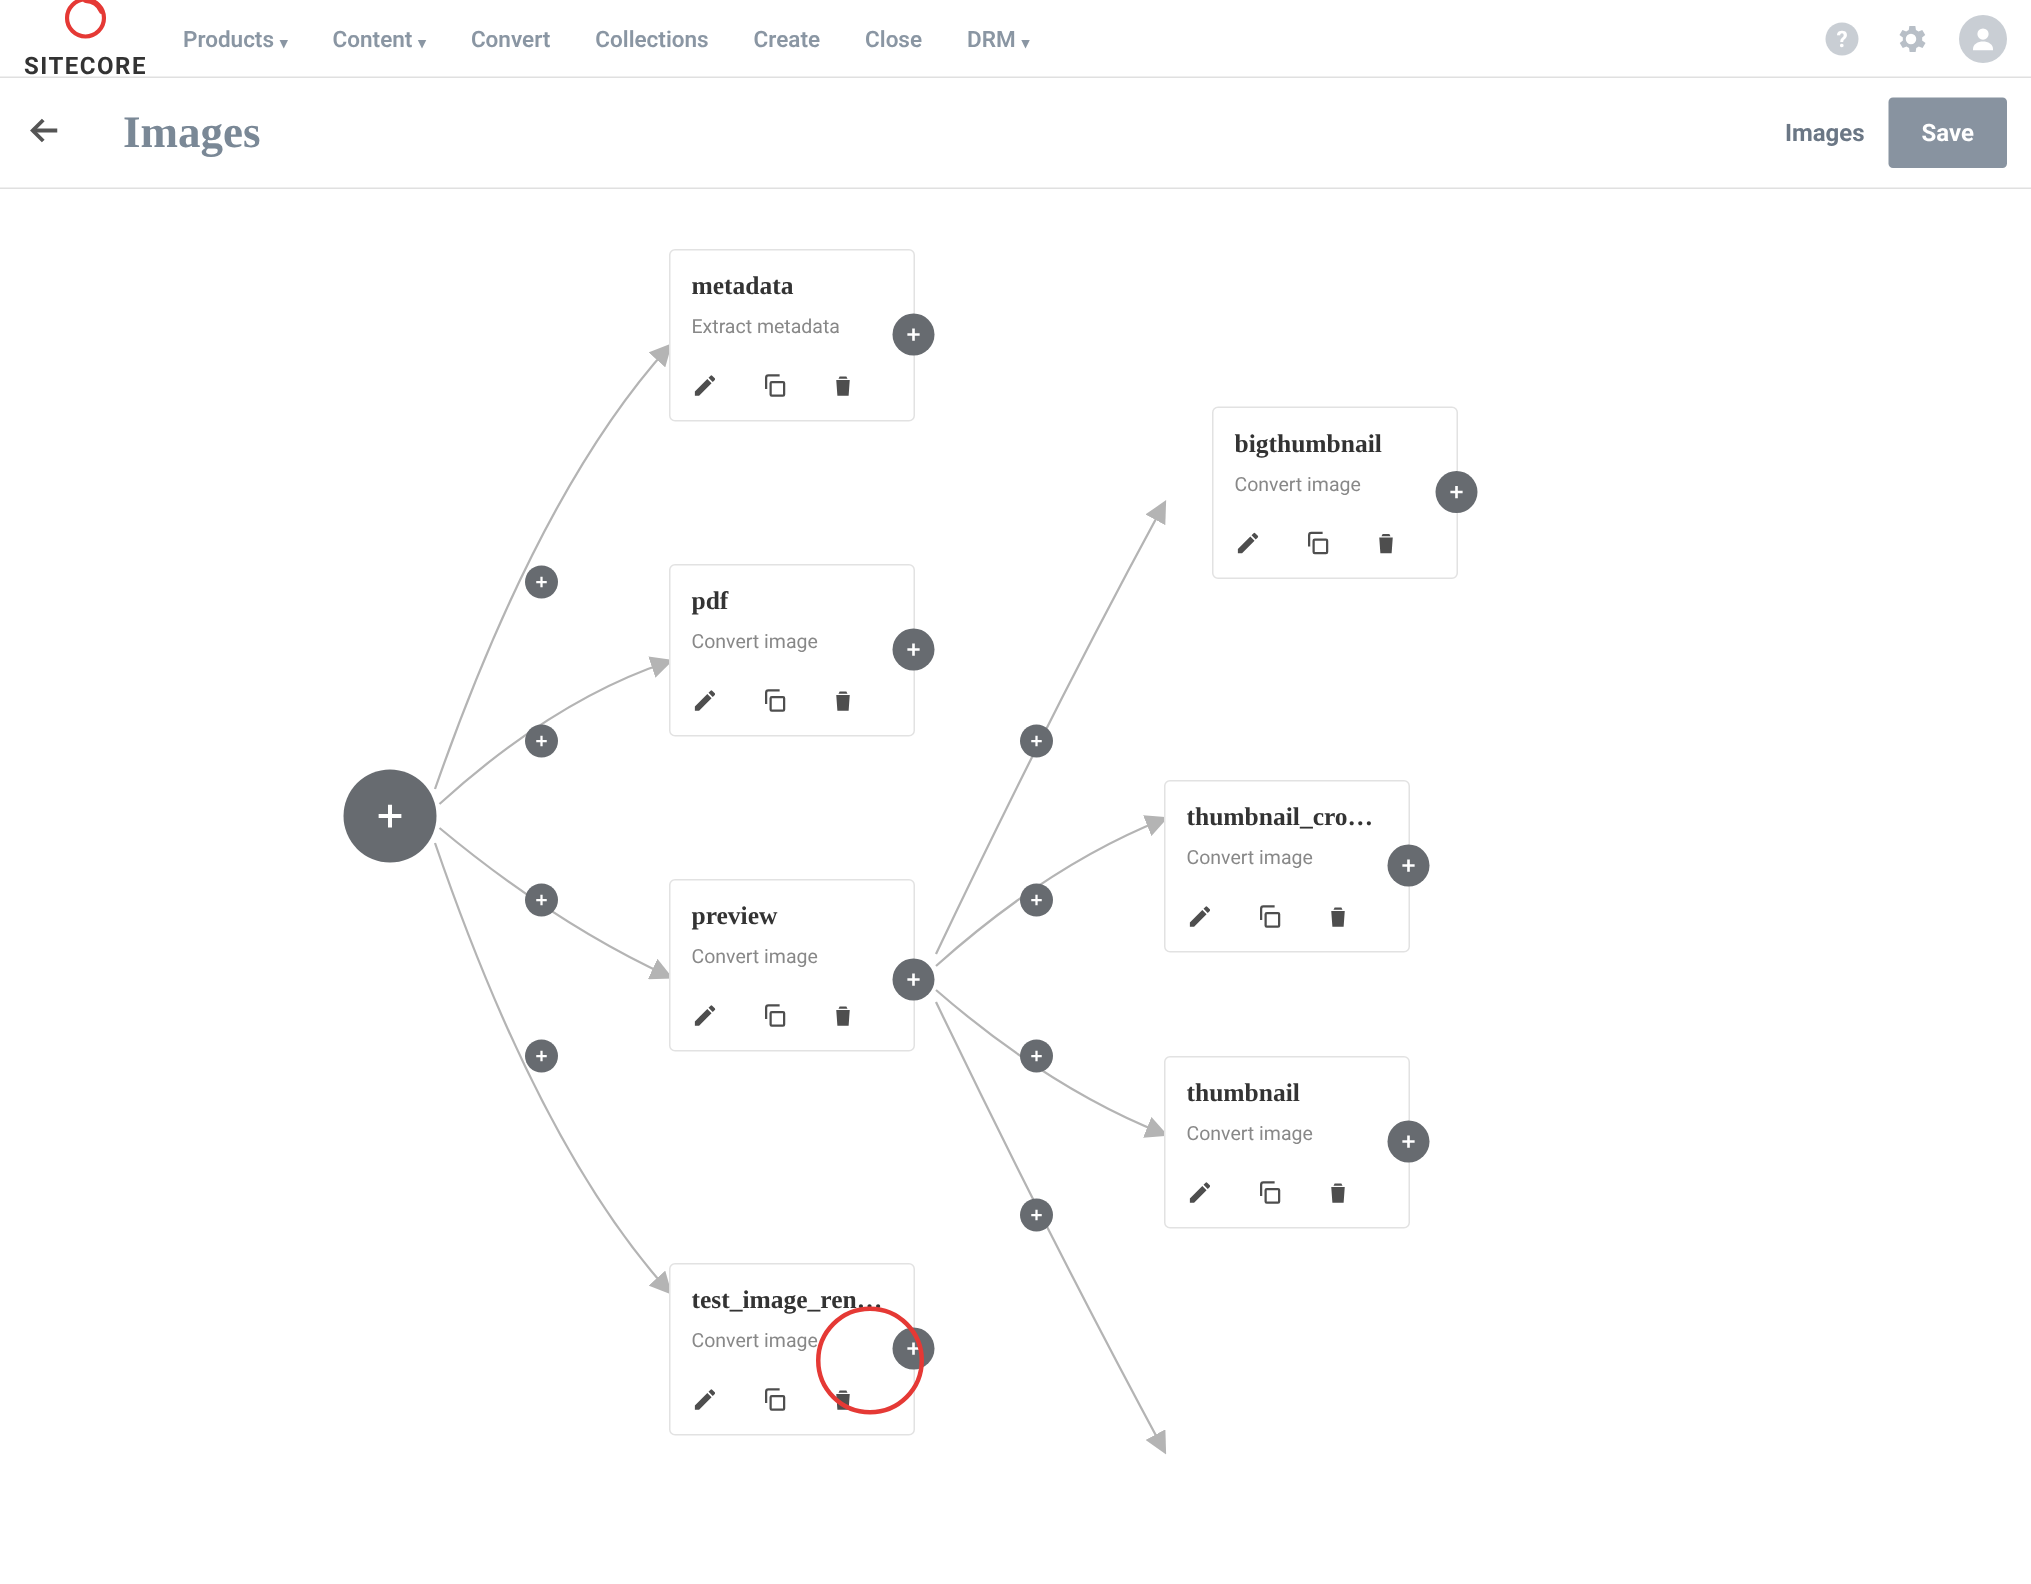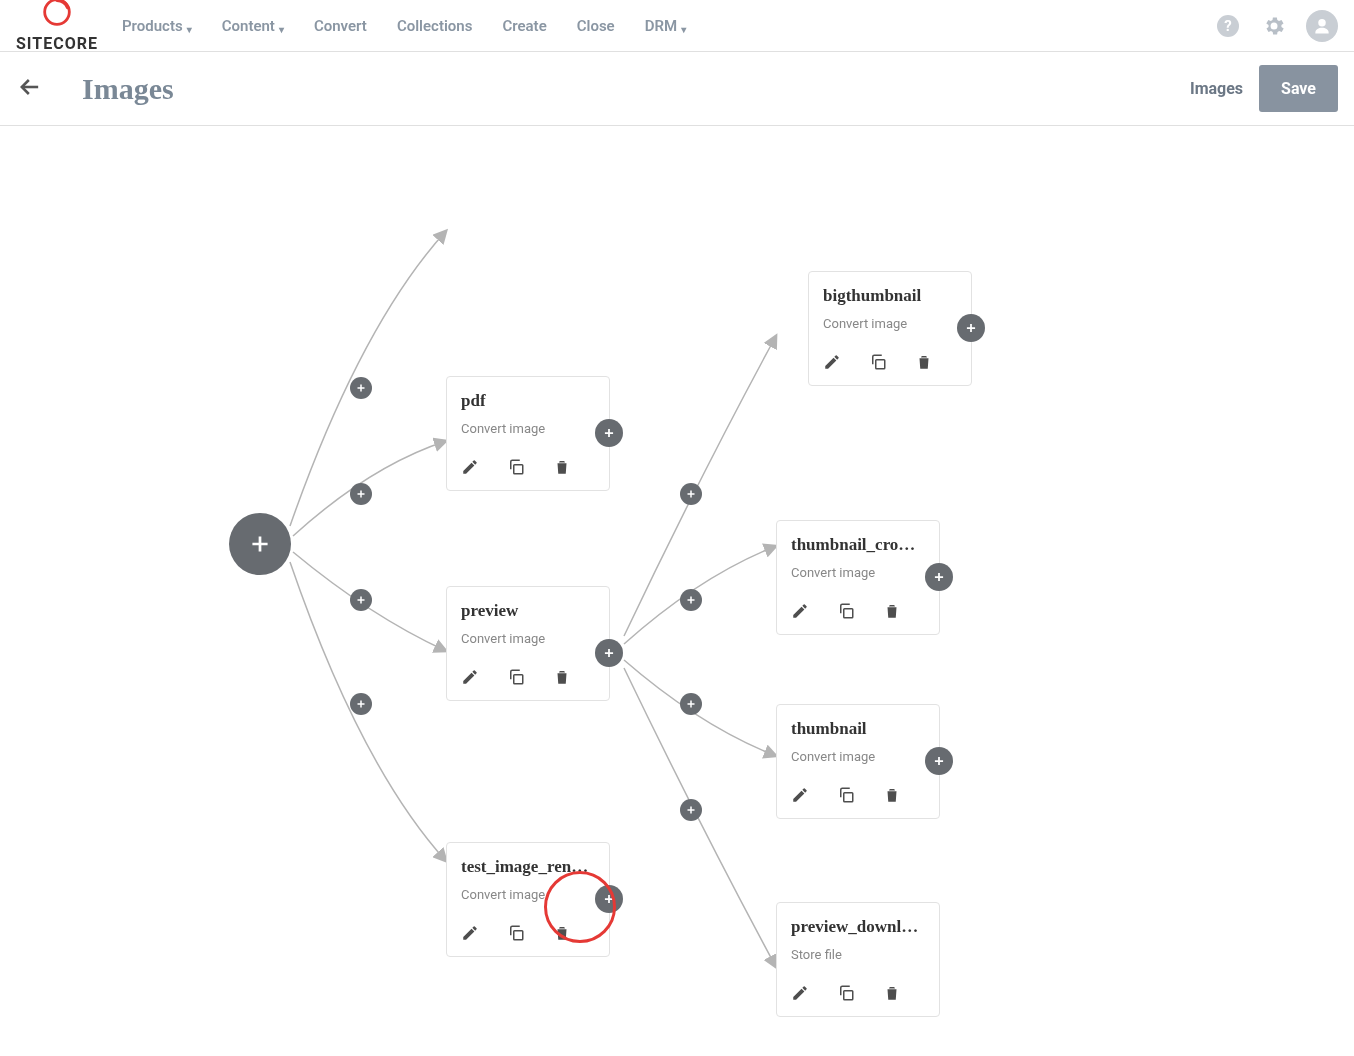--- a/index.html
+++ b/index.html
@@ -159,20 +159,41 @@
       <svg width="12" height="12" viewBox="0 0 24 24" stroke="#fff" stroke-width="3" fill="none">
         <path d="M12 5v14M5 12h14"></path>
       </svg>
     </div>
   <div class="edge-plus" style="left:350px; top:567px;">
       <svg width="12" height="12" viewBox="0 0 24 24" stroke="#fff" stroke-width="3" fill="none">
         <path d="M12 5v14M5 12h14"></path>
       </svg>
     </div>
 
+  <div class="card" style="left:446px; top:40px;">
+    <div class="card-title">metadata</div>
+    <div class="card-sub">Extract metadata</div>
+    <div class="card-actions">
+      <span class="act"><svg width="18" height="18" viewBox="0 0 24 24" fill="currentColor">
+            <path d="M3 17.25V21h3.75L17.81 9.94l-3.75-3.75zM20.71 7.04a1 1 0 000-1.41l-2.34-2.34a1 1 0 00-1.41 0l-1.83 1.83 3.75 3.75z"></path>
+          </svg></span>
+      <span class="act"><svg width="18" height="18" viewBox="0 0 24 24" fill="none" stroke="currentColor" stroke-width="2">
+            <rect x="9" y="9" width="12" height="12" rx="1"></rect>
+            <path d="M5 15V5a2 2 0 012-2h10"></path>
+          </svg></span>
+      <span class="act"><svg width="18" height="18" viewBox="0 0 24 24" fill="currentColor">
+            <path d="M6 7h12l-1 14H7zM9 4h6l1 2H8z"></path>
+          </svg></span>
+    </div>
+    <div class="card-plus" style="top:42px;">
+        <svg width="14" height="14" viewBox="0 0 24 24" stroke="#fff" stroke-width="3" fill="none">
+          <path d="M12 5v14M5 12h14"></path>
+        </svg>
+      </div>
+  </div>
 
   <div class="card" style="left:446px; top:250px;">
     <div class="card-title">pdf</div>
     <div class="card-sub">Convert image</div>
     <div class="card-actions">
       <span class="act"><svg width="18" height="18" viewBox="0 0 24 24" fill="currentColor">
             <path d="M3 17.25V21h3.75L17.81 9.94l-3.75-3.75zM20.71 7.04a1 1 0 000-1.41l-2.34-2.34a1 1 0 00-1.41 0l-1.83 1.83 3.75 3.75z"></path>
           </svg></span>
       <span class="act"><svg width="18" height="18" viewBox="0 0 24 24" fill="none" stroke="currentColor" stroke-width="2">
             <rect x="9" y="9" width="12" height="12" rx="1"></rect>
@@ -315,30 +336,14 @@
             <path d="M6 7h12l-1 14H7zM9 4h6l1 2H8z"></path>
           </svg></span>
     </div>
     <div class="card-plus" style="top:42px;">
         <svg width="14" height="14" viewBox="0 0 24 24" stroke="#fff" stroke-width="3" fill="none">
           <path d="M12 5v14M5 12h14"></path>
         </svg>
       </div>
   </div>
 
-  <div class="card" style="left:776px; top:776px;">
-    <div class="card-title">preview_downl…</div>
-    <div class="card-sub">Store file</div>
-    <div class="card-actions">
-      <span class="act"><svg width="18" height="18" viewBox="0 0 24 24" fill="currentColor">
-            <path d="M3 17.25V21h3.75L17.81 9.94l-3.75-3.75zM20.71 7.04a1 1 0 000-1.41l-2.34-2.34a1 1 0 00-1.41 0l-1.83 1.83 3.75 3.75z"></path>
-          </svg></span>
-      <span class="act"><svg width="18" height="18" viewBox="0 0 24 24" fill="none" stroke="currentColor" stroke-width="2">
-            <rect x="9" y="9" width="12" height="12" rx="1"></rect>
-            <path d="M5 15V5a2 2 0 012-2h10"></path>
-          </svg></span>
-      <span class="act"><svg width="18" height="18" viewBox="0 0 24 24" fill="currentColor">
-            <path d="M6 7h12l-1 14H7zM9 4h6l1 2H8z"></path>
-          </svg></span>
-    </div>
-  </div>
 
 </div>
 
 </body></html>

